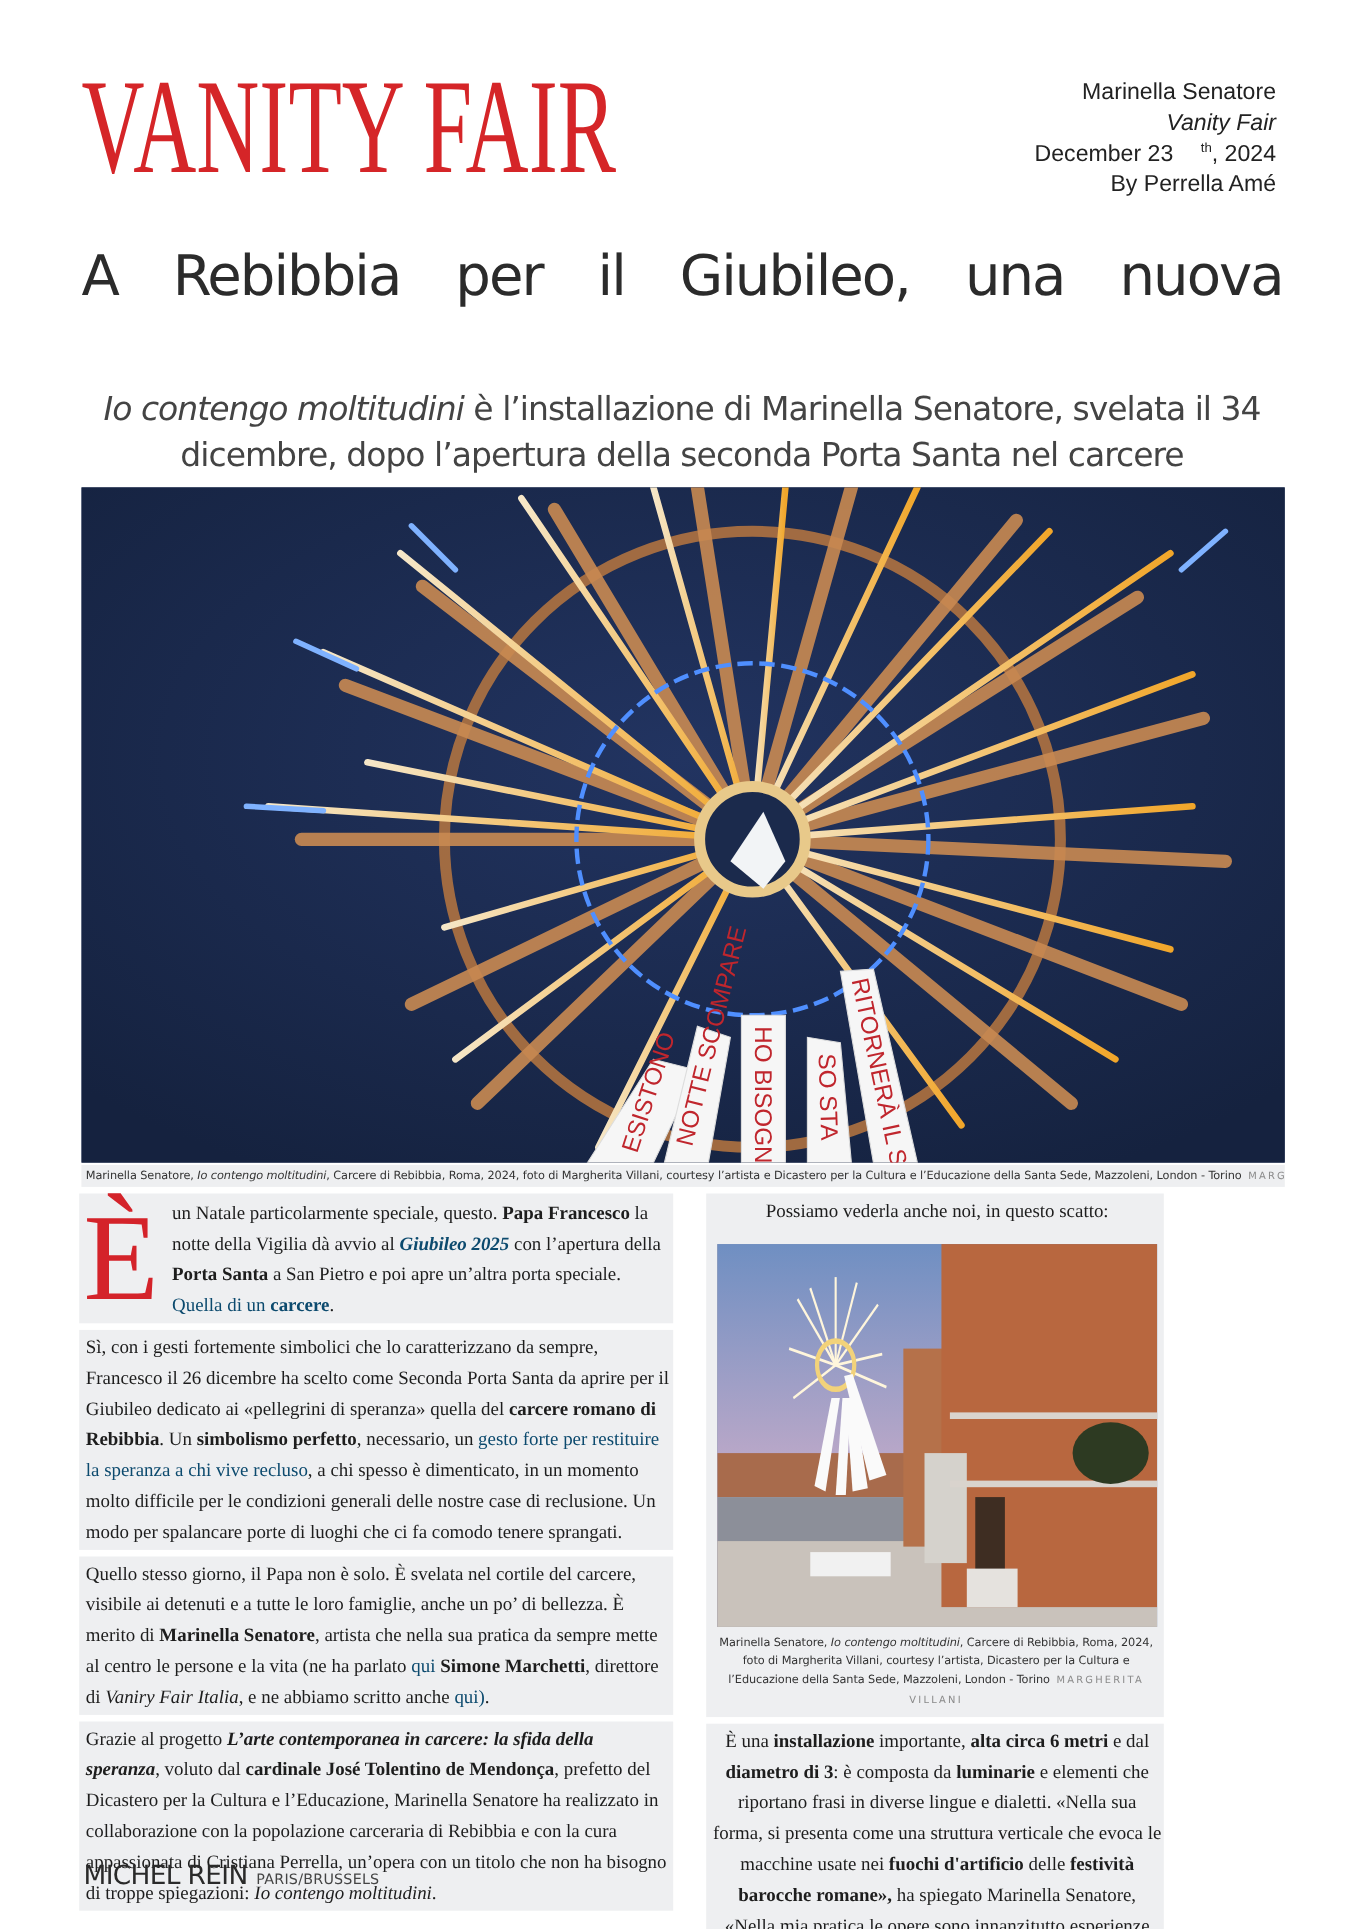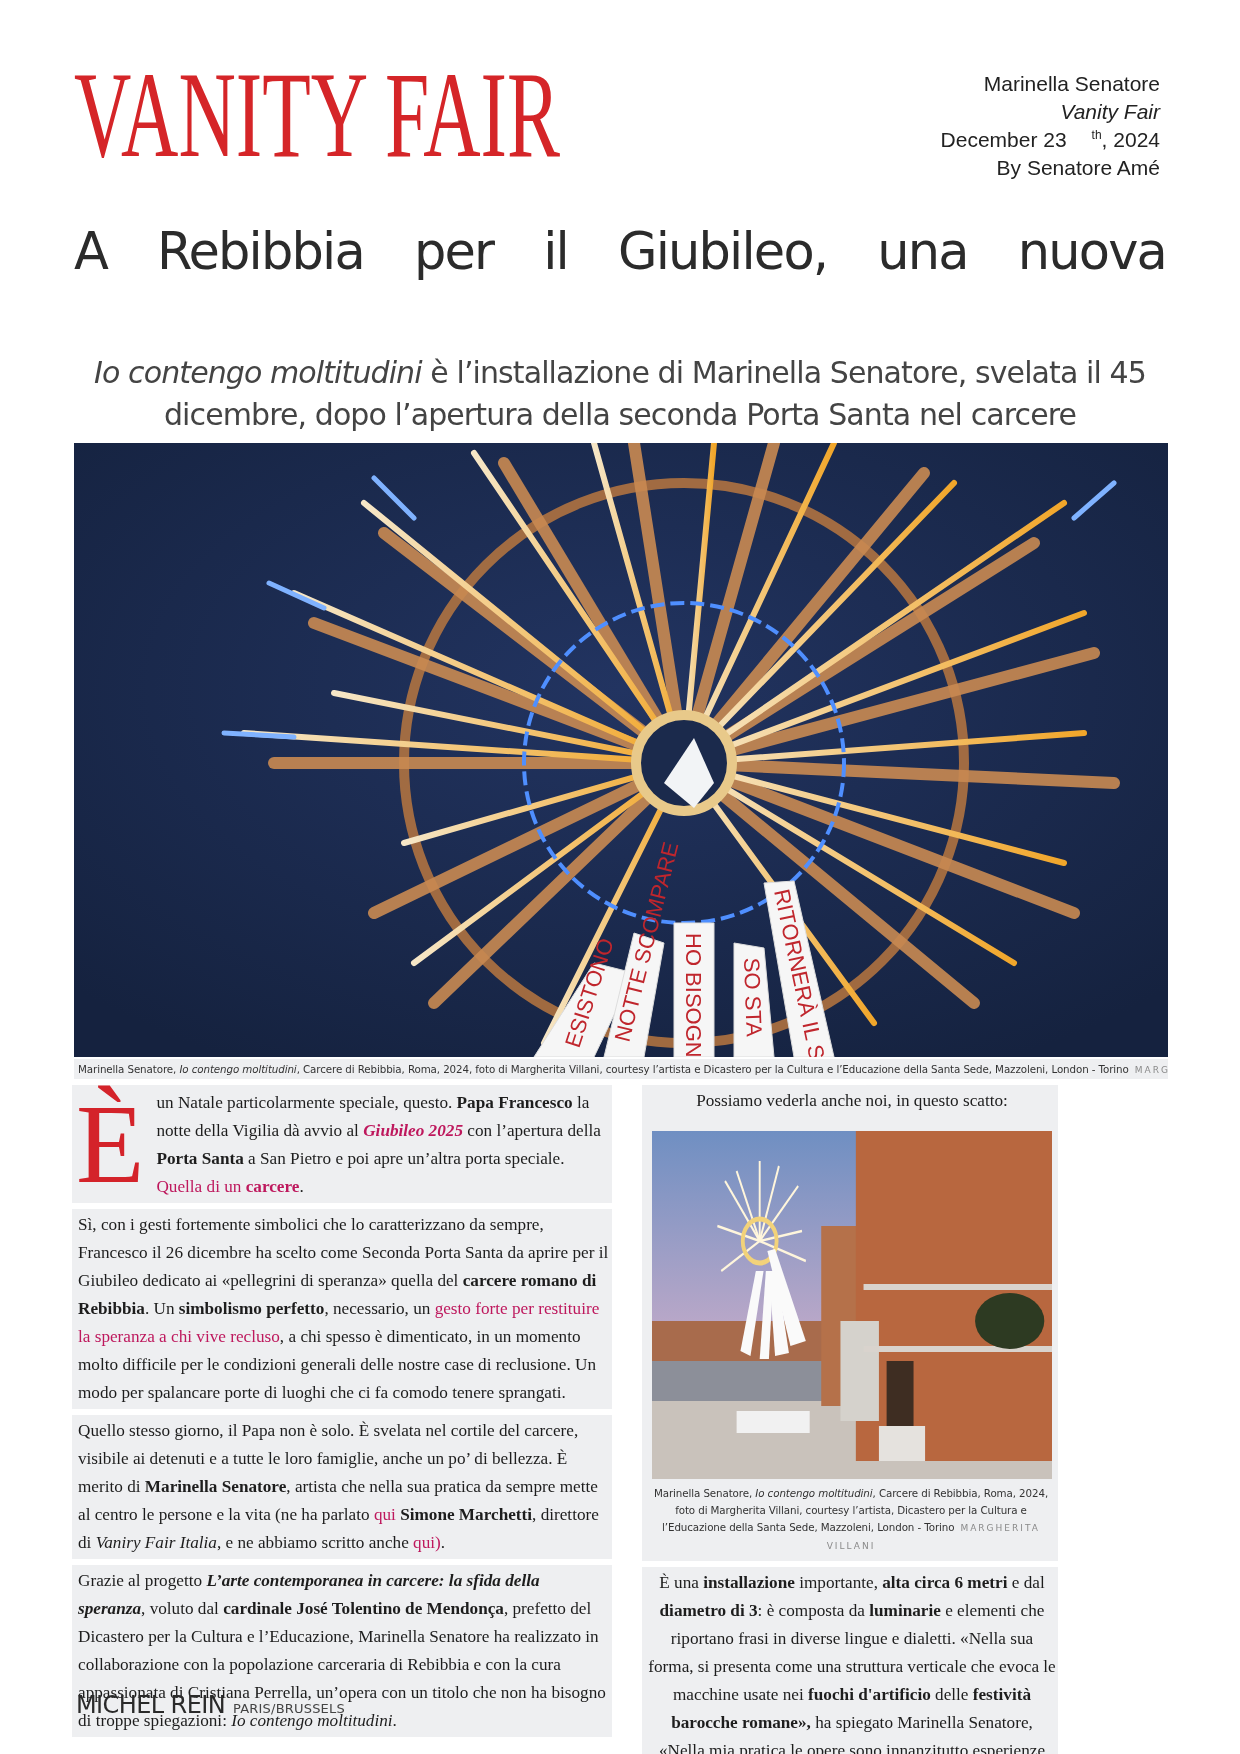--- a/index.html
+++ b/index.html
@@ -21,21 +21,21 @@
 
     .hero { position: absolute; left: 74px; top: 443px; width: 1094px; height: 614px; background: #1b2a4c; overflow: hidden; }
     .hero svg { width: 100%; height: 100%; display: block; }
 
     .hero-caption { position: absolute; left: 74px; top: 1059px; width: 1094px; height: 20px; background: #eeeff1; font-family: "DejaVu Sans", sans-serif; font-size: 10.3px; line-height: 20px; color: #333; white-space: nowrap; overflow: hidden; padding-left: 4px; box-sizing: border-box; letter-spacing: -0.1px; }
     .hero-caption i { font-style: italic; }
     .credit { font-size: 9px; letter-spacing: 2px; color: #8a8a8a; margin-left: 6px; text-transform: uppercase; }
 
     .col { position: absolute; font-family: "Liberation Serif", serif; font-size: 17.2px; line-height: 28px; color: #1d1d1d; }
     .block { background: #eeeff1; margin-bottom: 6px; padding: 2px 2px 2px 6px; box-sizing: border-box; }
-    .red { color: #be185d; }
+    .red { color: #0c4a6e; }
     b { font-weight: bold; }
 
     .left { left: 72px; top: 1085px; width: 540px; }
     .right { left: 642px; top: 1085px; width: 416px; text-align: center; }
 
     .dropcap { float: left; font-family: "Liberation Serif", serif; color: #d4232a; font-size: 112px; line-height: 86px; margin: 8px 12px 0 -2px; padding-top: 4px; }
 
     .inset-photo { margin: 16px 4px 0 4px; height: 348px; background: #8c94ad; overflow: hidden; }
     .inset-photo svg { width: 100%; height: 100%; display: block; }
     .inset-caption { font-family: "DejaVu Sans", sans-serif; font-size: 10.3px; line-height: 17px; color: #333; padding: 6px 4px 2px 2px; letter-spacing: -0.1px; }
@@ -51,29 +51,29 @@
 <div class="logo">
   <svg viewBox="0 0 490 118" preserveAspectRatio="none">
     <text x="0" y="110" fill="#d52528" font-family="Liberation Serif, serif" font-size="150" textLength="486" lengthAdjust="spacingAndGlyphs" transform="scale(1,0.82)">VANITY FAIR</text>
   </svg>
 </div>
 
 <div class="meta">
   <div>Marinella Senatore</div>
   <div class="pub">Vanity Fair</div>
   <div><span>December 23</span><sup>th</sup><span>, 2024</span></div>
-  <div>By Senatore Amé</div>
+  <div>By Perrella Amé</div>
 </div>
 
 <h1 class="headline">
   <span class="l1">A Rebibbia per il Giubileo, una nuova</span>
 </h1>
 
 <div class="standfirst">
-  <i>Io contengo moltitudini</i><span> è l’installazione di Marinella Senatore, svelata il 45 dicembre, dopo l’apertura della seconda Porta Santa nel carcere</span>
+  <i>Io contengo moltitudini</i><span> è l’installazione di Marinella Senatore, svelata il 34 dicembre, dopo l’apertura della seconda Porta Santa nel carcere</span>
 </div>
 
 <div class="hero">
   <svg viewBox="0 0 1094 614">
     <defs>
       <radialGradient id="sky" cx="50%" cy="40%" r="70%">
         <stop offset="0%" stop-color="#223461"></stop>
         <stop offset="100%" stop-color="#15223f"></stop>
       </radialGradient>
       <linearGradient id="rayWarm" x1="0" y1="0" x2="1" y2="0">

